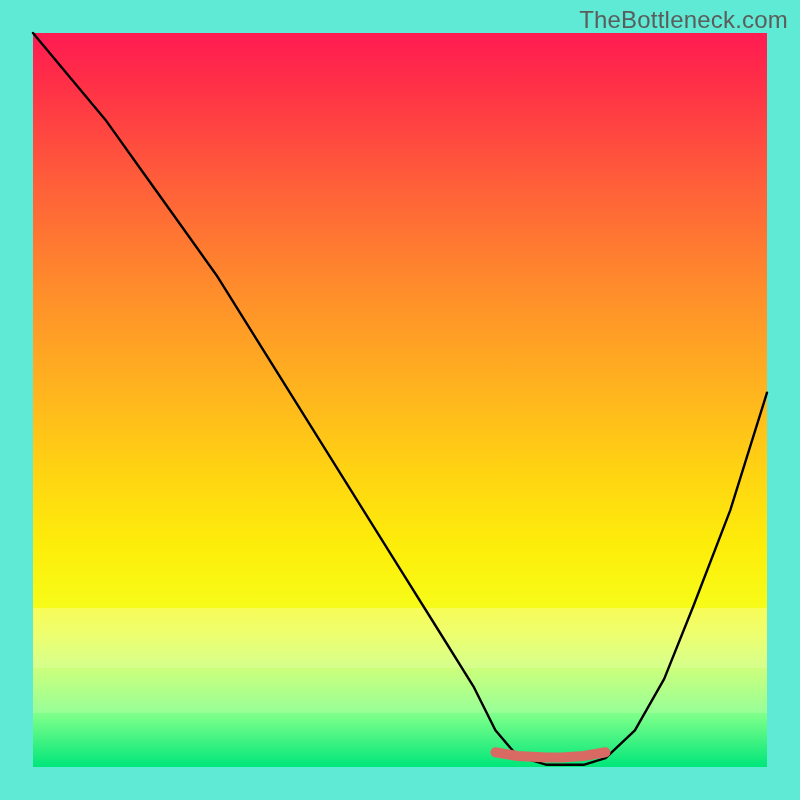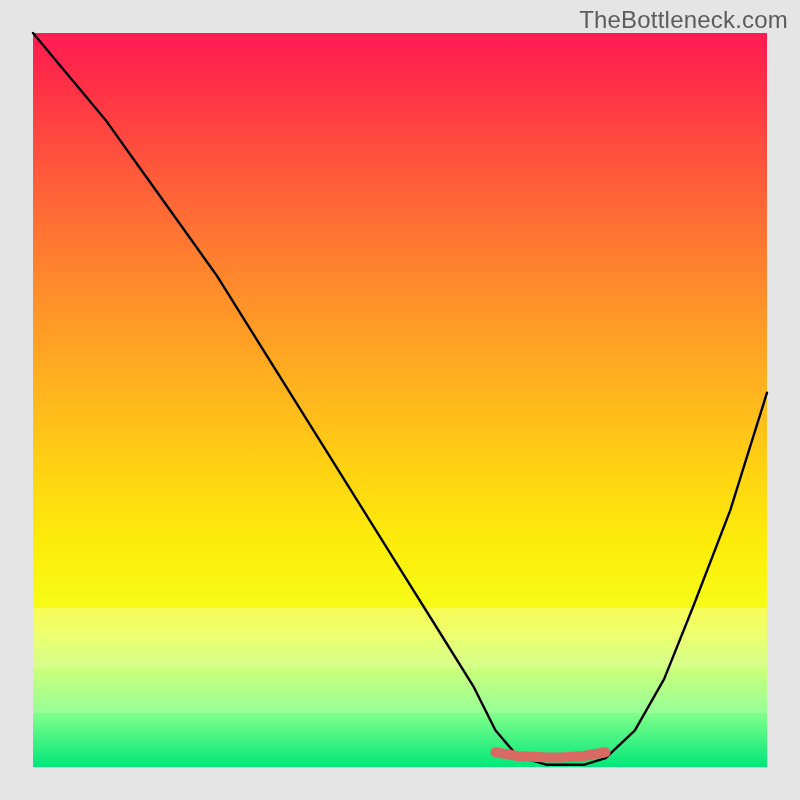--- a/index.html
+++ b/index.html
@@ -8,21 +8,21 @@
     width: 800px;
     height: 800px;
     overflow: hidden;
     background: #000;
     font-family: Arial, Helvetica, sans-serif;
   }
   .frame {
     position: relative;
     width: 800px;
     height: 800px;
-    background: #e5e5e5;
+    background: #5eead4;
   }
   .watermark {
     position: absolute;
     top: 6px;
     right: 12px;
     color: #5c5c5c;
     font-size: 24px;
     font-weight: 400;
     letter-spacing: 0.2px;
     z-index: 10;

